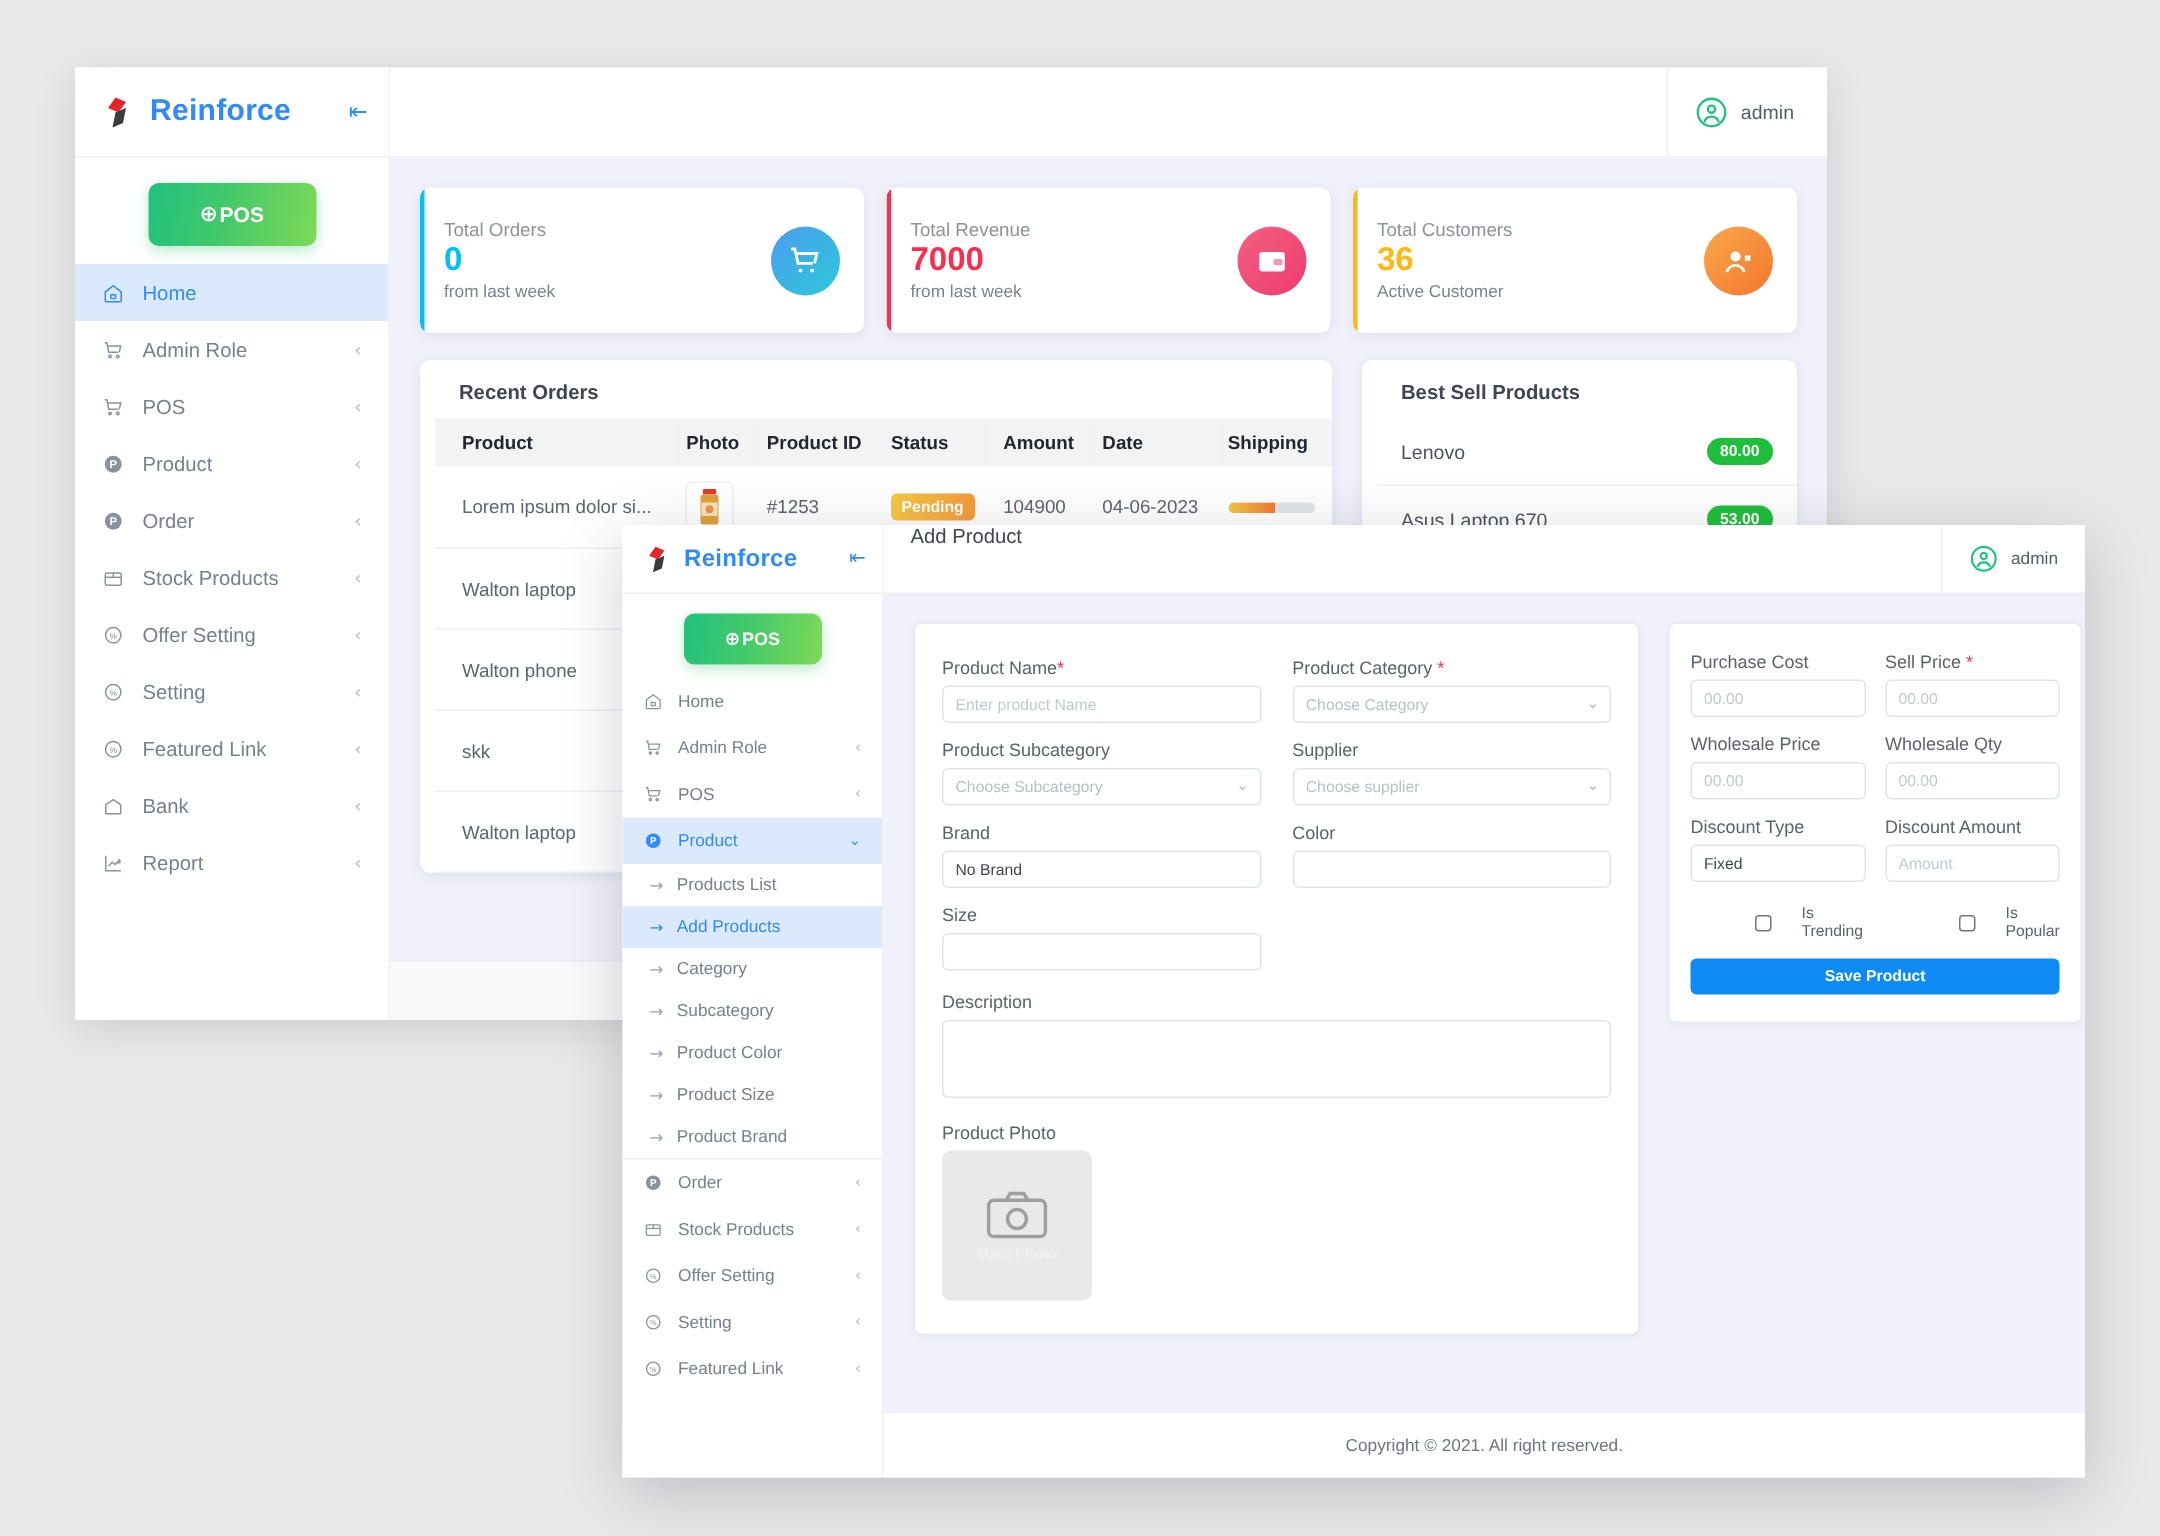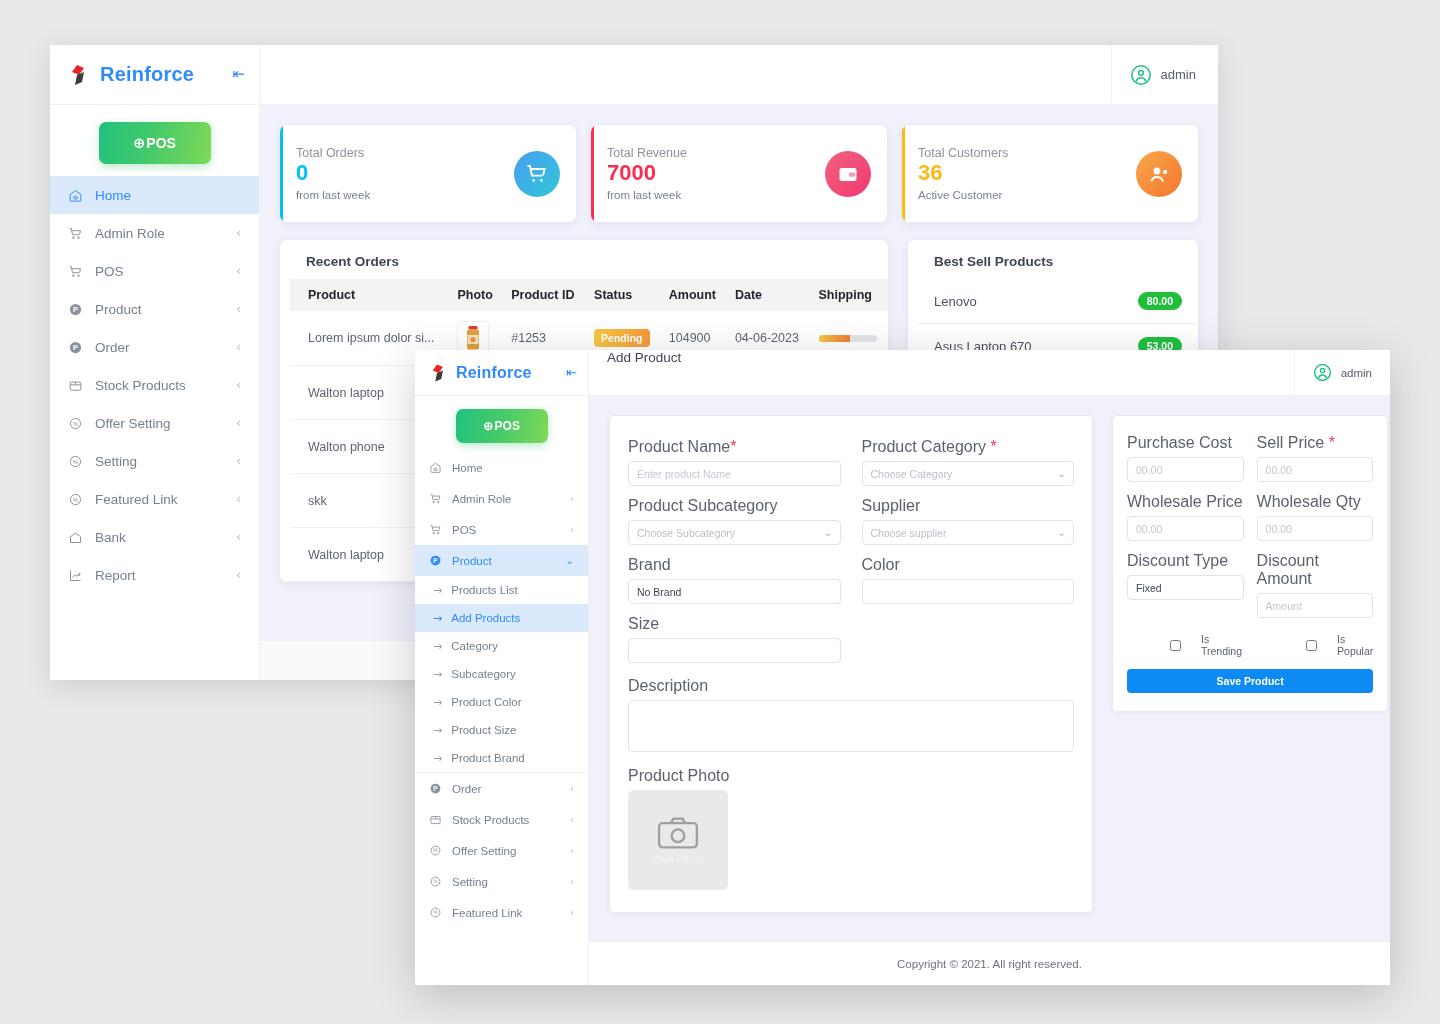--- a/index.html
+++ b/index.html
@@ -196,21 +196,21 @@
   .form-card {
     background: #fff; border: 1px solid #e7e9ee; border-radius: 5px;
     box-shadow: 0 1px 5px rgba(60,60,100,.05);
   }
   #left-form-card { flex: 0 0 484px; padding: 22px 18px; }
   #right-form-card { flex: 0 0 230px; padding: 18px 14px; }
 
   .grid2 { display: grid; grid-template-columns: 1fr 1fr; column-gap: 21px; }
   .field { margin-bottom: 11px; }
   .field label {
-    display: block; font-size: 16px; color: #5b626e; margin-bottom: 5px;
+    display: block; font-size: 12px; color: #5b626e; margin-bottom: 5px;
   }
   .req { color: #f5365c; }
   .ctl {
     width: 100%; height: 25px; border: 1px solid #dfe3ea; border-radius: 4px;
     background: #fff; font-size: 10.5px; color: #3f4653;
     padding: 0 8px; font-family: "Liberation Sans", sans-serif;
   }
   .ctl::placeholder { color: #c2c8d2; }
   .select-wrap { position: relative; }
   .select-wrap .caret {

